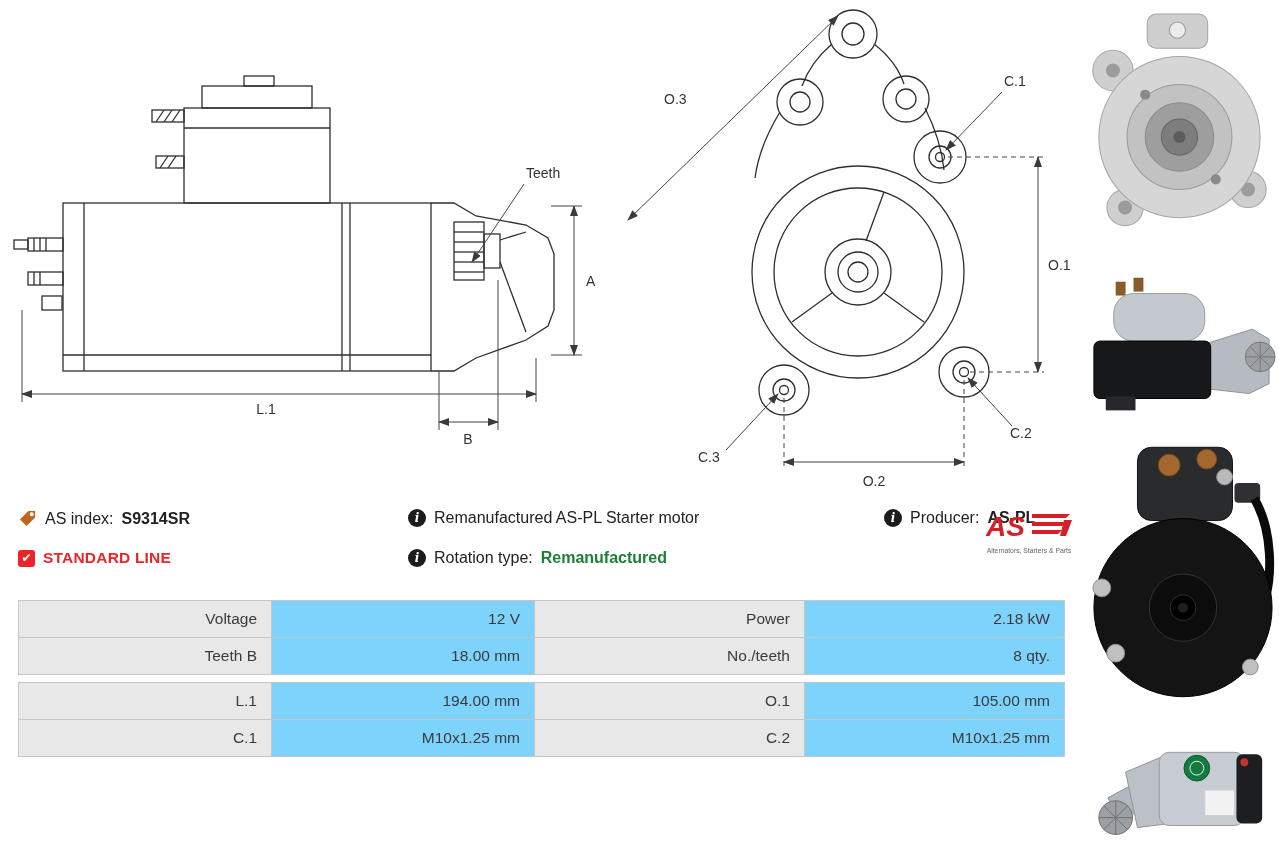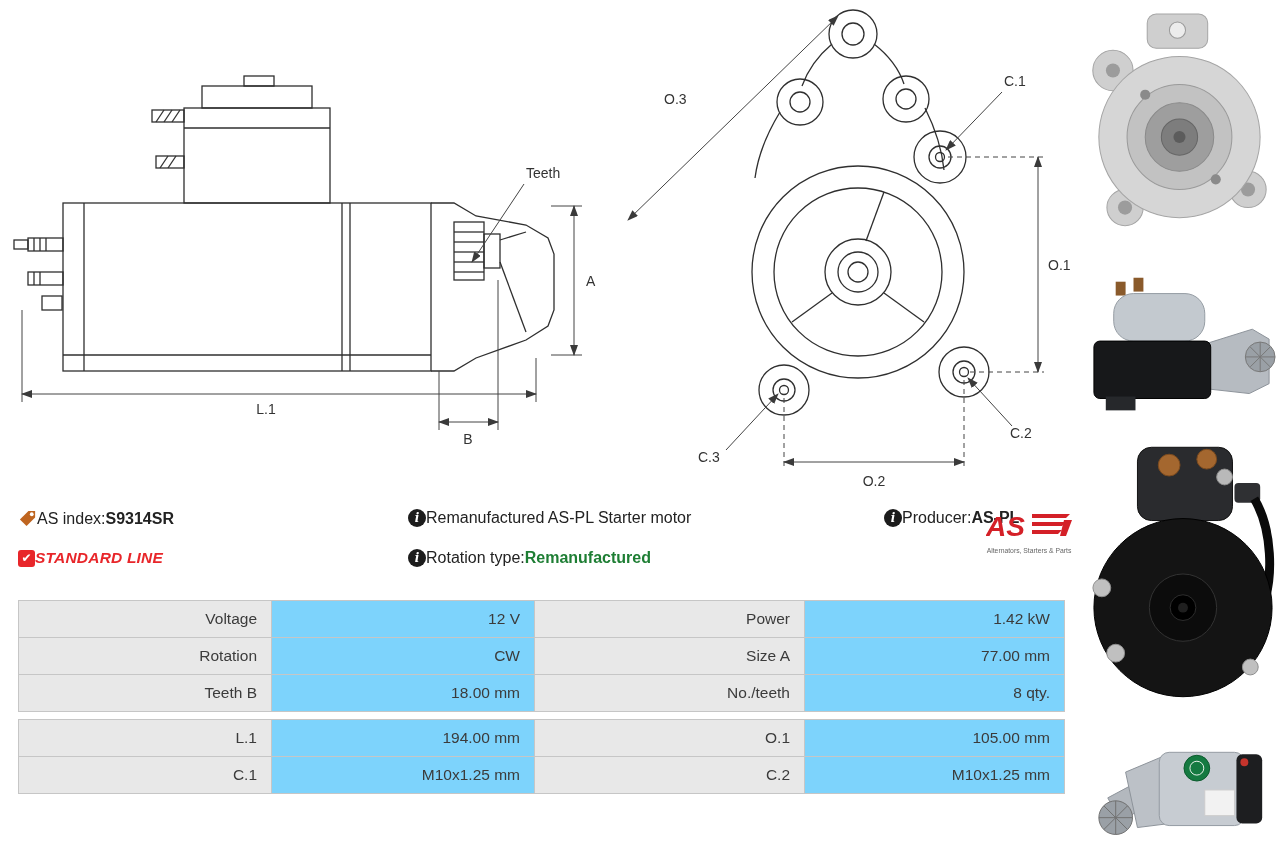--- a/index.html
+++ b/index.html
@@ -15,29 +15,29 @@
   #drawing-front { left:608px; top:0px; }
 
   
   .photo { position:absolute; left:1086px; width:193px; }
   #photo-front  { top:8px;   height:252px; }
   #photo-side   { top:268px; height:162px; }
   #photo-rear   { top:438px; height:268px; }
   #photo-angled { top:712px; height:143px; }
 
   
-  .info-item { position:absolute; display:flex; align-items:center; gap:0; font-size:16px; color:#222; white-space:nowrap; }
+  .info-item { position:absolute; display:flex; align-items:center; gap:8px; font-size:16px; color:#222; white-space:nowrap; }
   .info-item strong { font-weight:bold; }
   .row1 { top:509px; }
   .row2 { top:549px; }
   .c1 { left:18px; }
   .c2 { left:408px; }
   .c3 { left:884px; }
   .green { color:#1e7e34; font-weight:bold;text-align:center; }
-  .redline { color:#e8262a; font-weight:bold; font-size:15.5px; letter-spacing:0.2px;font-style:italic; }
+  .redline { color:#e8262a; font-weight:bold; font-size:15.5px; letter-spacing:0.2px; }
 
   .info-icon { display:inline-flex; width:18px; height:18px; border-radius:50%;
     background:#1c1c1c; color:#fff; align-items:center; justify-content:center;
     font-family:"DejaVu Serif", serif; font-style:italic; font-weight:bold; font-size:12px; flex:0 0 18px; }
 
   .check-icon { display:inline-flex; width:17px; height:17px; border-radius:3px;
     background:#e8262a; color:#fff; align-items:center; justify-content:center;
     font-size:12px; flex:0 0 17px; }
 
   
@@ -299,27 +299,21 @@
           <col style="width:253px">
           <col style="width:263px">
           <col style="width:270px">
           <col style="width:260px">
         </colgroup>
       <tbody>
         <tr>
           <td class="lbl">Voltage</td>
           <td class="val">12 V</td>
           <td class="lbl">Power</td>
-          <td class="val">1.42 kW</td>
-        </tr>
-        <tr>
-          <td class="lbl">Rotation</td>
-          <td class="val">CW</td>
-          <td class="lbl">Size A</td>
-          <td class="val">77.00 mm</td>
+          <td class="val">2.18 kW</td>
         </tr>
         <tr>
           <td class="lbl">Teeth B</td>
           <td class="val">18.00 mm</td>
           <td class="lbl">No./teeth</td>
           <td class="val">8 qty.</td>
         </tr>
       </tbody>
     </table>
     <table class="spec lower">

